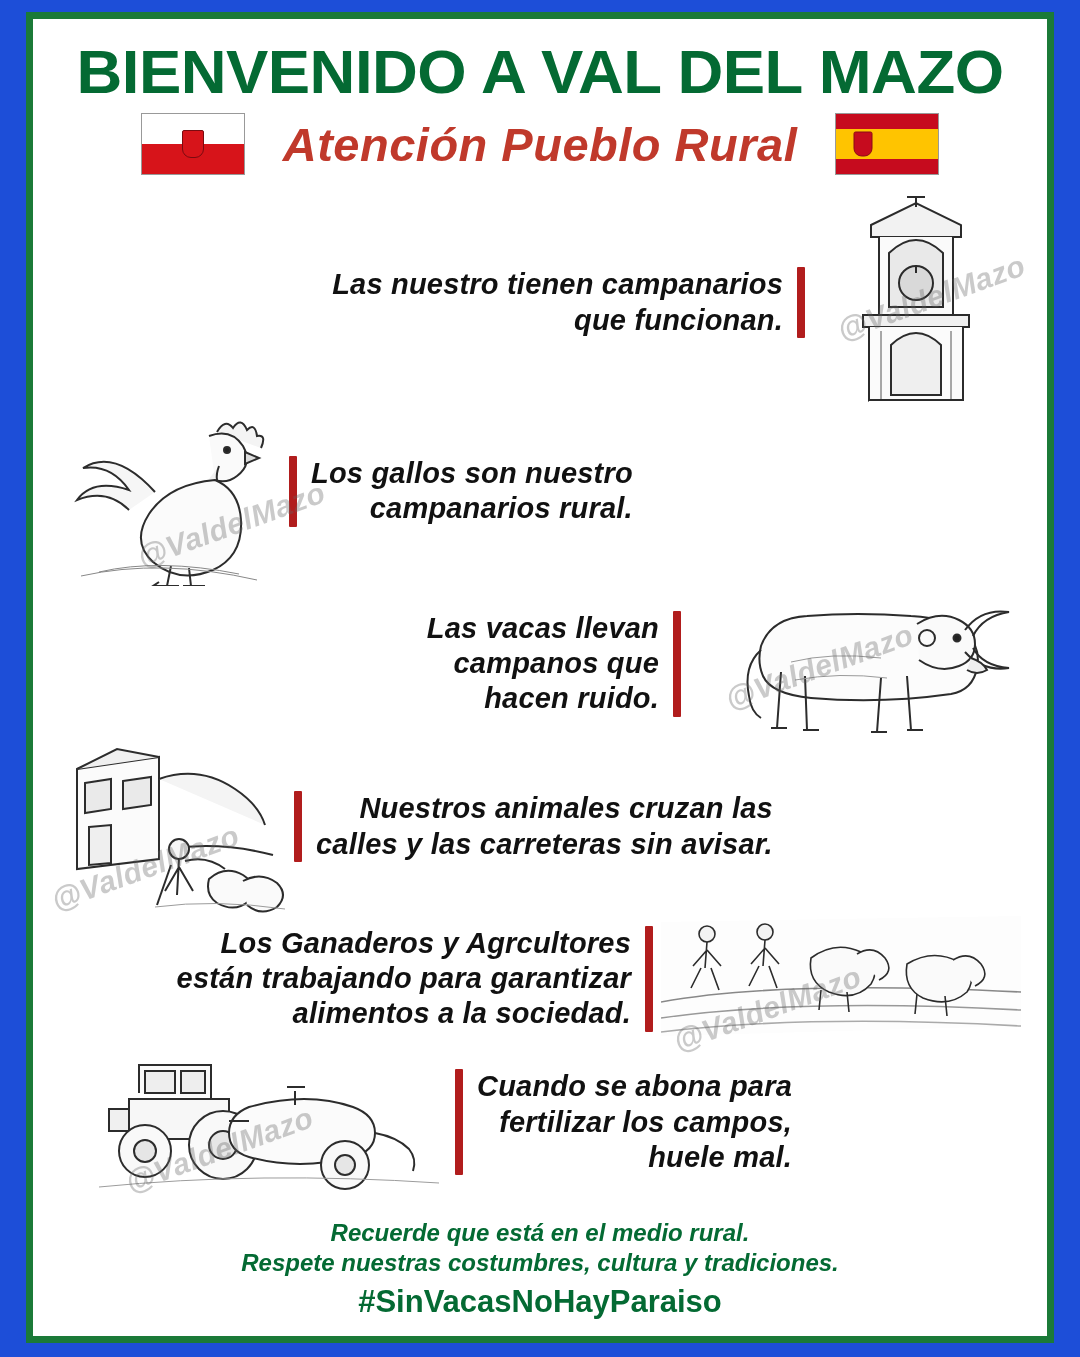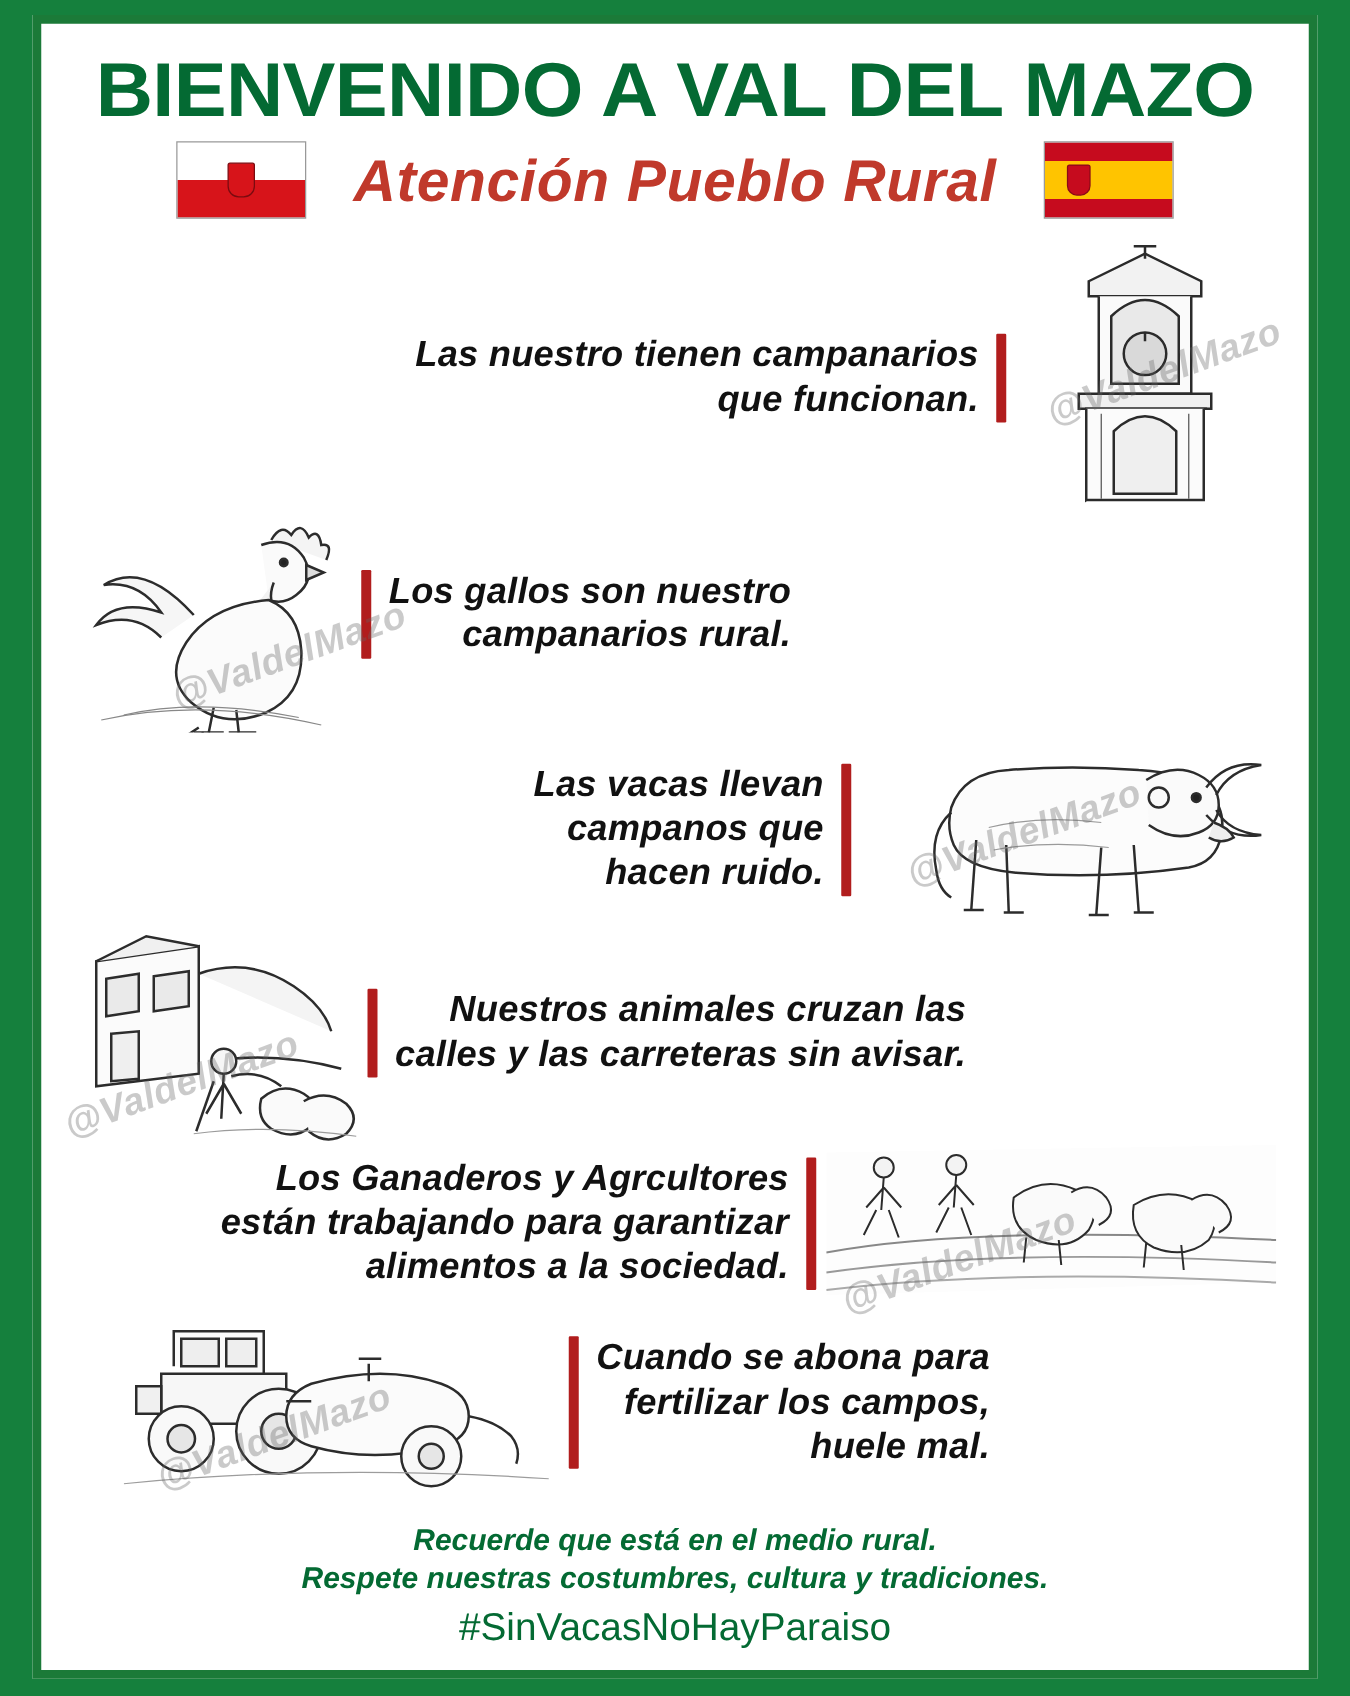--- a/index.html
+++ b/index.html
@@ -10,21 +10,21 @@
   body {
     width: 1080px;
     height: 1357px;
     font-family: "Liberation Sans", sans-serif;
     overflow: hidden;
   }
   .page {
     position: relative;
     width: 1080px;
     height: 1357px;
-    background: #15803d;
+    background: #1d4ed8;
     box-sizing: border-box;
     padding: 12px 26px 14px 26px;
   }
   .poster {
     position: relative;
     width: 100%;
     height: 100%;
     background: #ffffff;
     border: 7px solid #1b7a38;
     box-sizing: border-box;
@@ -168,21 +168,21 @@
   .footer .f1, .footer .f2 {
     color: #046a33;
     font-size: 24px;
     font-weight: bold;
     font-style: italic;
     line-height: 1.25;
   }
   .footer .f3 {
     color: #046a33;
     font-size: 31px;
-    font-weight: 400;
+    font-weight: 700;
     margin-top: 6px;
   }
 
   
   svg { display: block; }
 </style>
 </head>
 <body>
 
 <div class="page">

